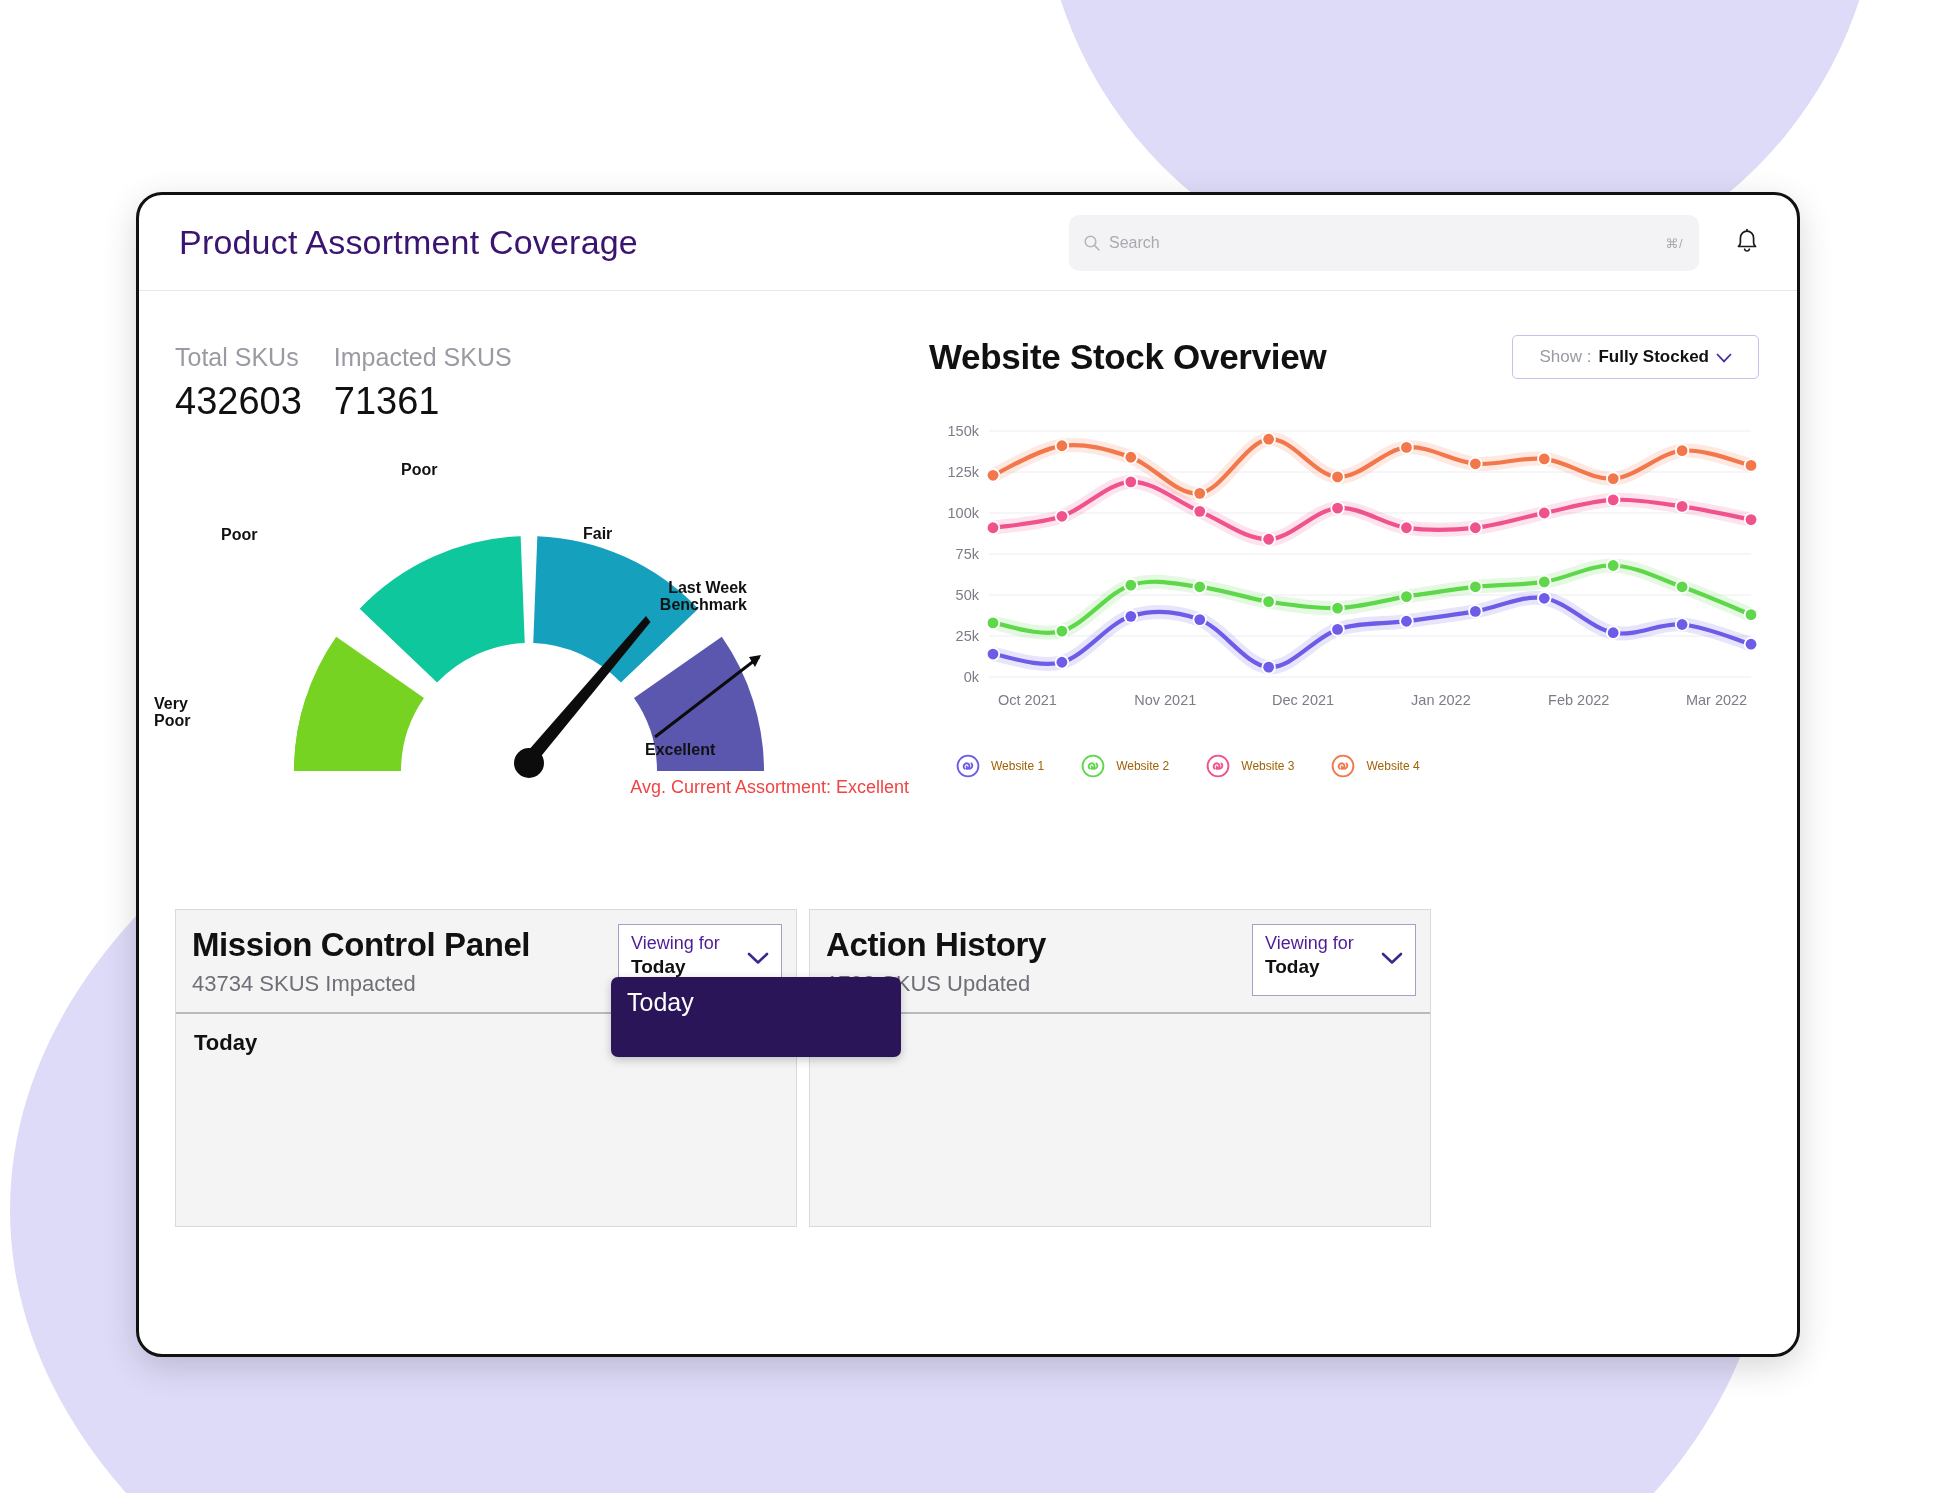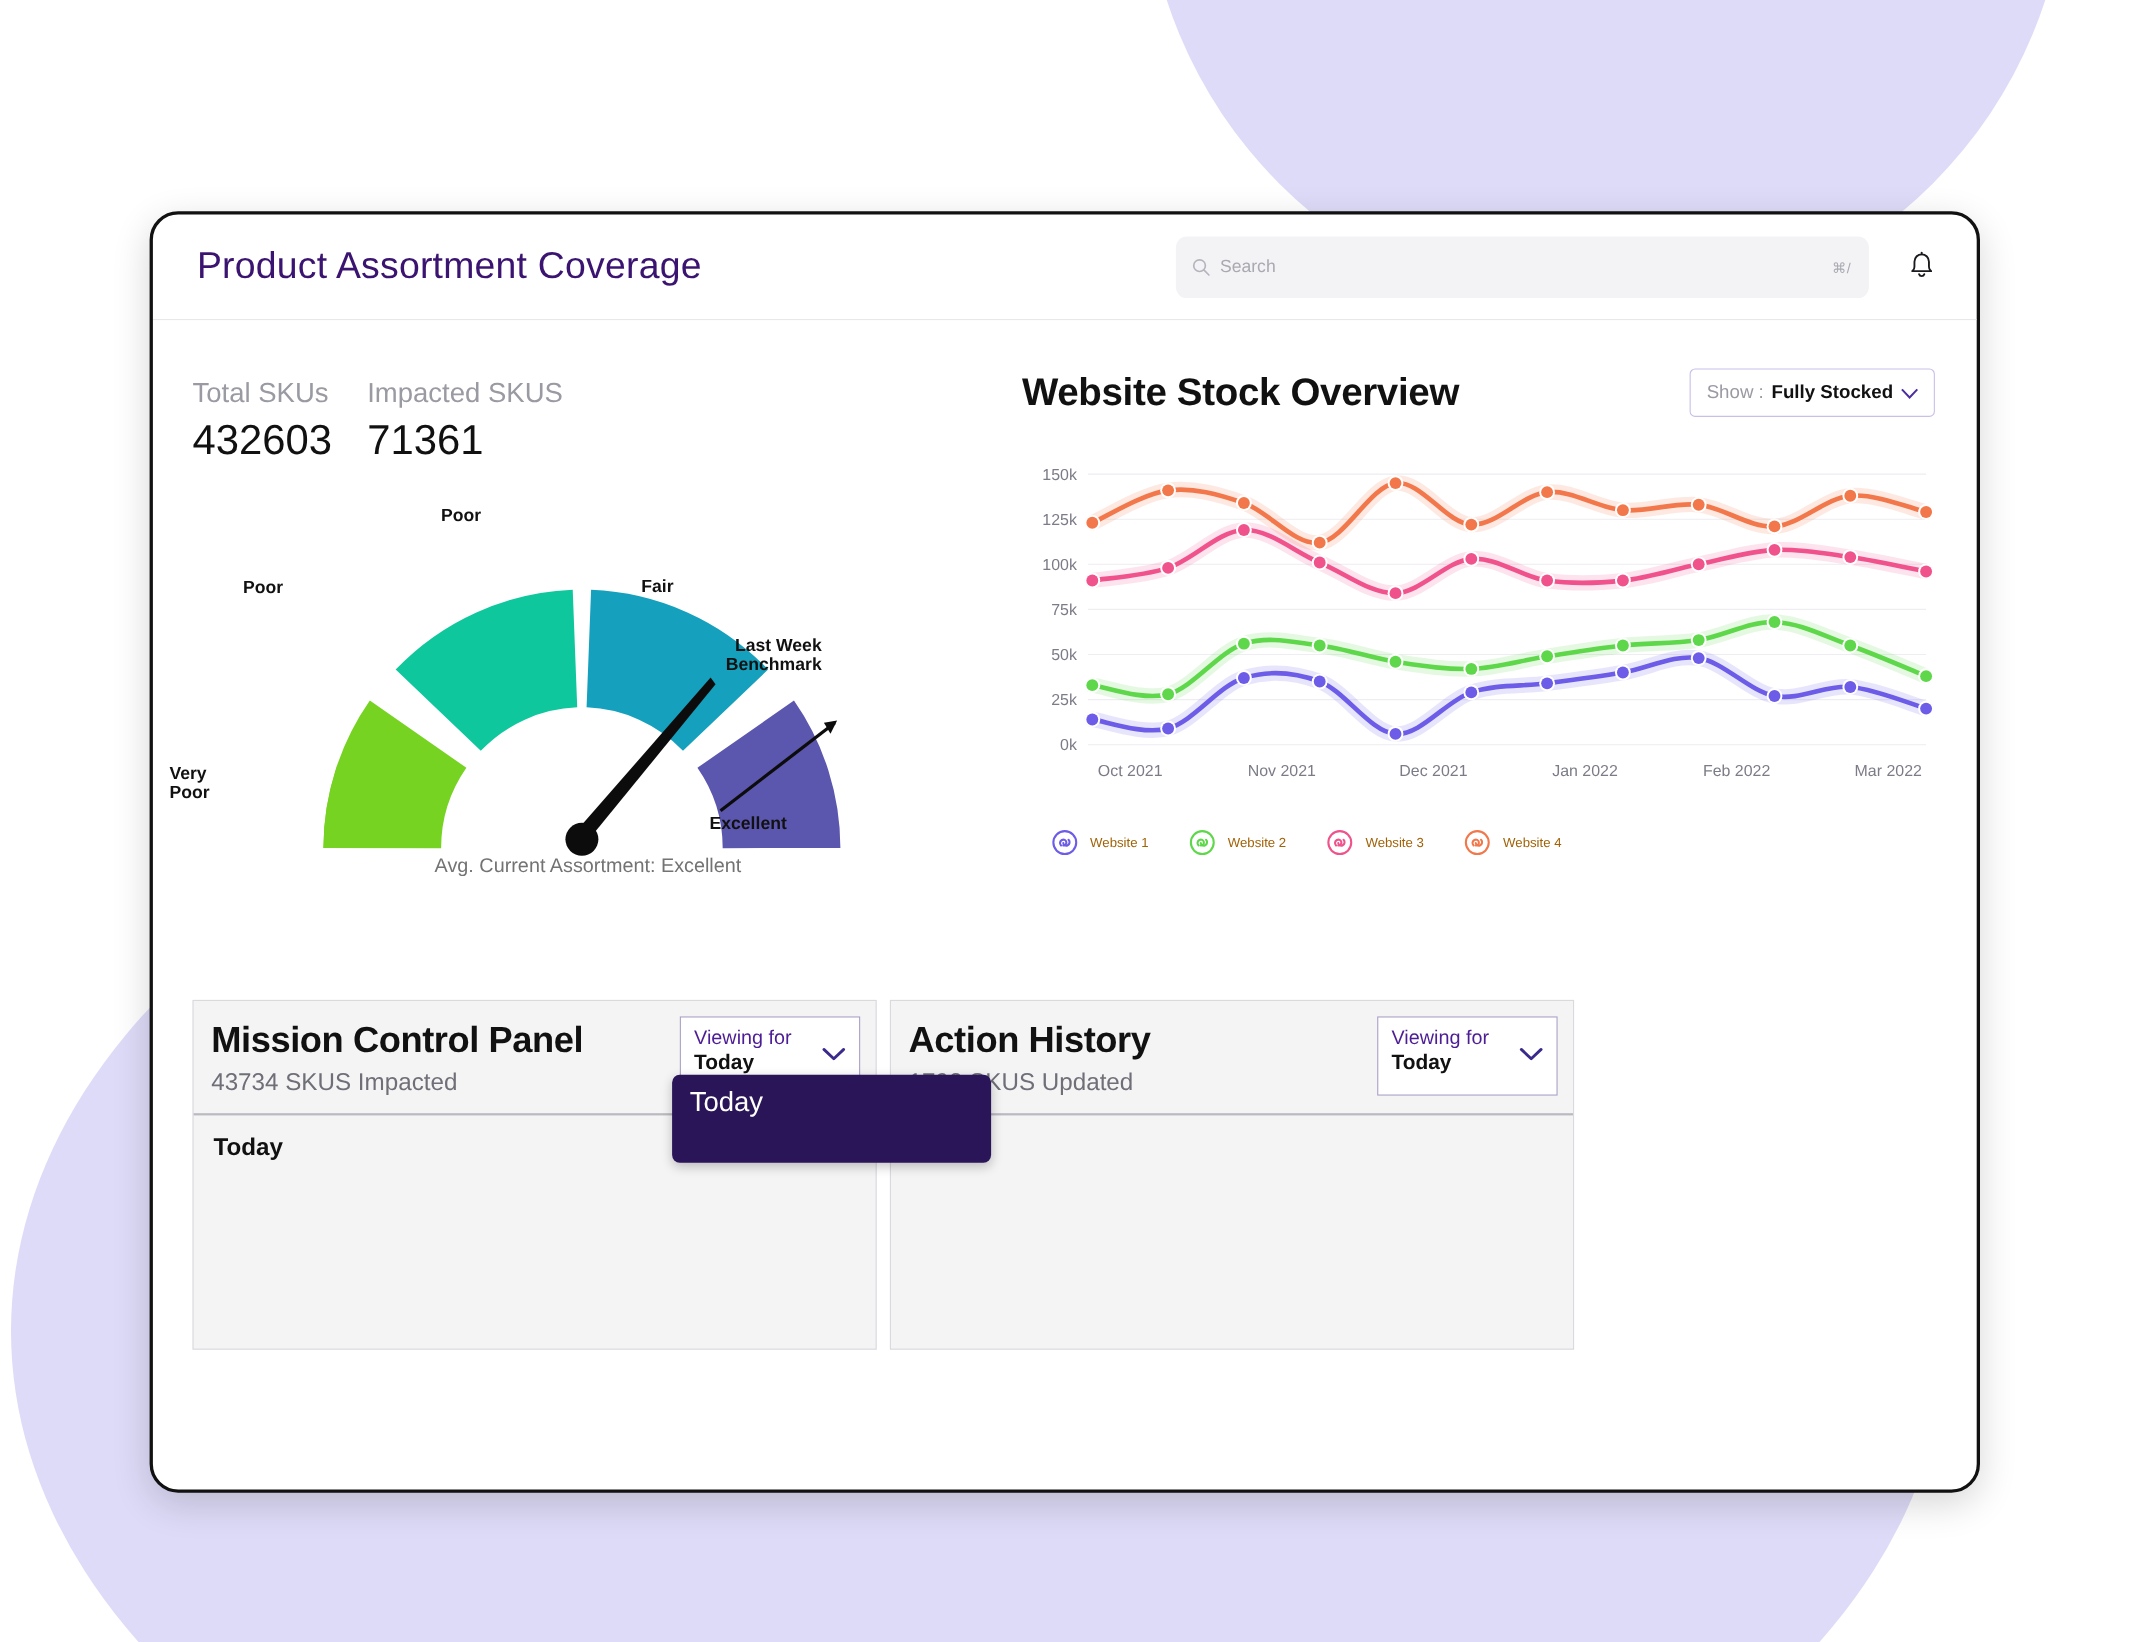--- a/index.html
+++ b/index.html
@@ -86,32 +86,32 @@
   .kpi-label { font-size: 25px; color: #9a9aa3; white-space: nowrap; }
   .kpi-value { font-size: 38px; color: #111; margin-top: 8px; white-space: nowrap; }
 
   
   .gauge-area {
     position: absolute; left: 10px; top: 190px;
     width: 760px; height: 330px;
   }
   .gauge-caption {
     position: absolute; left: 11px; right: 0; top: 296px;
-    text-align: center; font-size: 18px; color: #737373;
+    text-align: right; font-size: 18px; color: #ef4444;
   }
   .g-lbl { position: absolute; font-size: 16px; font-weight: bold; color: #111; line-height: 1.08; }
 
   
   .chart-panel { position: absolute; left: 790px; top: 44px; width: 830px; }
   .chart-head { display: flex; align-items: center; justify-content: space-between; }
   .chart-title { font-size: 35px; font-weight: bold; color: #111; letter-spacing: -.3px; text-align: right; }
   .show-select {
     border: 1px solid #c9bfe8;
     border-radius: 5px;
-    padding: 11px 14px;
+    padding: 11px 26px;
     font-size: 17px;
     display: flex; align-items: center; gap: 7px;
     background: #fff; cursor: pointer;
     white-space: nowrap;
   }
   .show-label { color: #9a9aa3; }
   .show-value { color: #111; font-weight: bold; }
   .chev-purple { color: #4b2d9e; font-size: 17px; line-height: 1; }
 
   .plot-wrap { position: relative; margin-top: 40px; height: 300px; }

